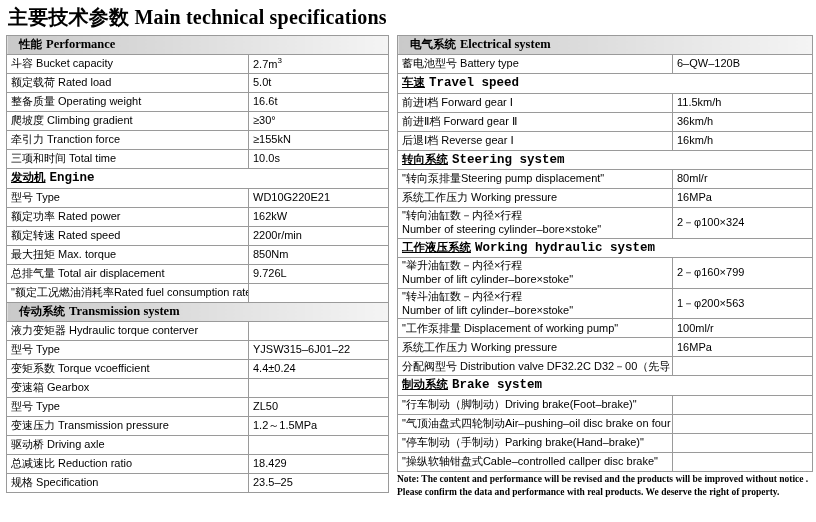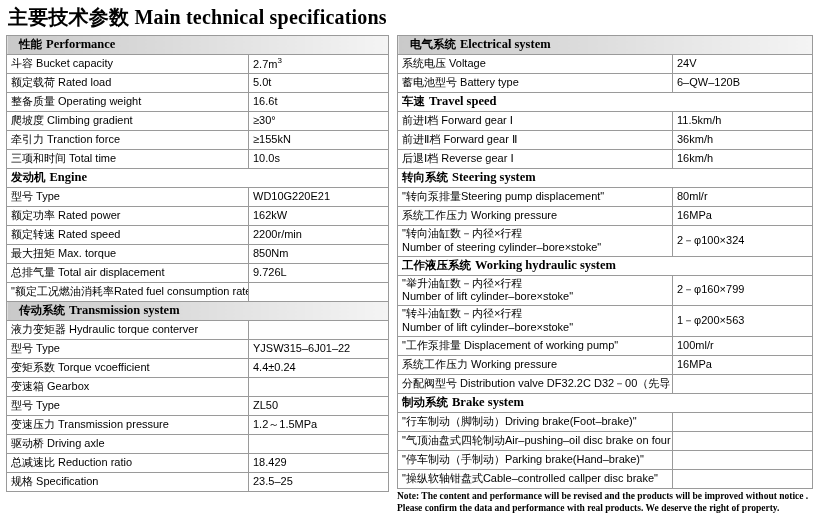--- a/index.html
+++ b/index.html
@@ -75,23 +75,24 @@
     margin-left: 4px;
   }
   
   tr.section td {
     background: #ffffff;
     font-weight: bold;
   }
   tr.section td .cn {
     font-size: 11.5px;
     font-weight: bold;
+    text-decoration: underline;
   }
   tr.section td .en {
-    font-family: Liberation Serif, serif;
+    font-family: Liberation Mono, monospace;
     font-size: 12.5px;
     font-weight: bold;
     margin-left: 4px;
     margin-top: 36px;
   }
   .two-line {
     white-space: normal !important;
     line-height: 1.15;
     height: auto;
   }
@@ -222,24 +223,20 @@
       <table class="spec">
         <colgroup>
             <col style="width:275px">
             <col style="width:140px">
           </colgroup>
         <tbody id="right-body">
             <tr class="band">
               <td colspan="2"><span class="cn">电气系统</span><span class="en">Electrical system</span></td>
             </tr>
             <tr>
-              <td class="lbl">系统电压 Voltage</td>
-              <td class="val">24V</td>
-            </tr>
-            <tr>
               <td class="lbl">蓄电池型号 Battery type</td>
               <td class="val">6–QW–120B</td>
             </tr>
             <tr class="section">
               <td colspan="2"><span class="cn">车速</span><span class="en">Travel speed</span></td>
             </tr>
             <tr>
               <td class="lbl">前进Ⅰ档 Forward gear Ⅰ</td>
               <td class="val">11.5km/h</td>
             </tr>

